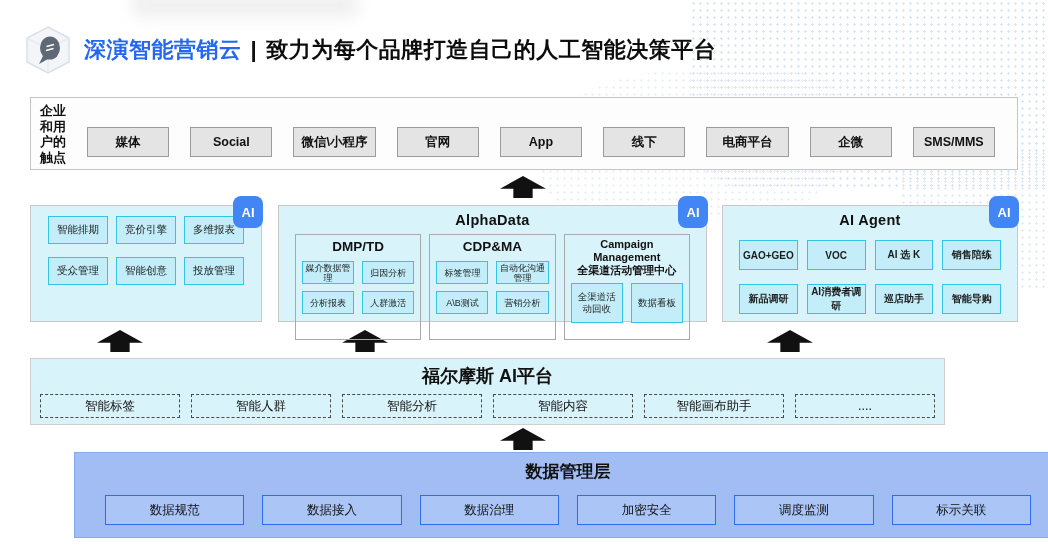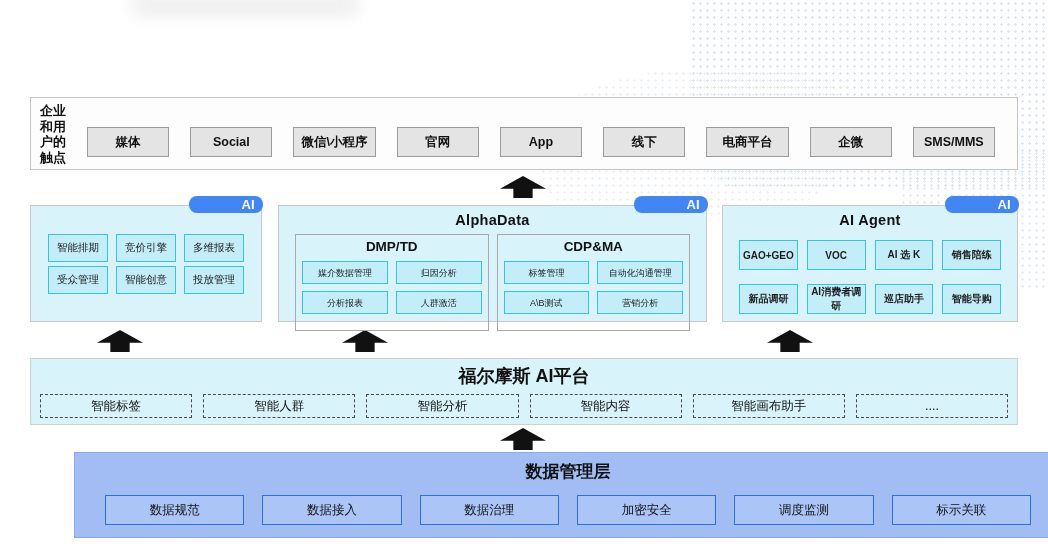--- a/index.html
+++ b/index.html
@@ -35,58 +35,72 @@
   .a-m2{left:342px;top:330px;}
   .a-m3{left:767px;top:330px;}
   .a-bot{left:500px;top:428px;}
 
   
   .panel{position:absolute;top:205px;height:117px;background:var(--panel-cyan,#D9F3FA);border:1px solid #c9c9c9;box-sizing:border-box;}
   .p-desk{left:30px;width:232px;}
   .p-data{left:278px;width:429px;}
   .p-agent{left:722px;width:296px;}
   .panel-title{text-align:center;font-weight:bold;font-size:14.5px;margin-top:6px;letter-spacing:.3px;}
-  .ai-badge{position:absolute;top:-10px;right:-2px;width:30px;height:17px;border-radius:8px;background:var(--badge-blue,#4286F5);color:#fff;font-size:13px;font-weight:bold;display:flex;align-items:center;justify-content:center;padding-left:44px;}
+  .ai-badge{position:absolute;top:-10px;right:-2px;width:30px;height:32px;border-radius:8px;background:var(--badge-blue,#4286F5);color:#fff;font-size:13px;font-weight:bold;display:flex;align-items:center;justify-content:center;}
 
   .cy-item{background:var(--item-cyan-fill,#C3EDF8);border:1px solid var(--item-cyan-border,#33C5E8);display:flex;align-items:center;justify-content:center;font-size:10.5px;color:#1c1c1c;box-sizing:border-box;text-align:center;}
-  .grid3{display:grid;grid-template-columns:repeat(3,1fr);gap:4px 8px;margin:28px 17px 0;}
+  .grid3{display:grid;grid-template-columns:repeat(3,1fr);gap:13px 8px;margin:10px 17px 0;}
   .grid3 .cy-item{height:28px;}
   .grid4{display:grid;grid-template-columns:repeat(4,1fr);gap:14px 9px;margin:12px 16px 0;}
   .grid4 .cy-item{height:30px;font-size:10px;font-weight:bold;}
 
   .groups{display:flex;gap:8px;margin:6px 16px 0;}
   .group{flex:1;border:1px solid #a9a9a9;padding:2px 6px 16px;box-sizing:border-box;}
   .group-title{text-align:center;font-weight:bold;font-size:13.5px;margin:2px 0 7px;}
   .group-title.two{font-size:11px;line-height:13px;margin:1px 0 6px;}
   .grid2{display:grid;grid-template-columns:1fr 1fr;gap:7px 8px;}
   .grid2 .cy-item{height:23px;font-size:9px;line-height:10px;padding:0 1px;}
   .grid2 .cy-item.tall{height:40px;font-size:9.5px;line-height:12px;padding:0 3px;}
 
   
-  .holmes{position:absolute;left:30px;top:358px;width:988px;height:67px;background:var(--panel-cyan,#D9F3FA);border:1px solid #cfcfcf;box-sizing:border-box;}
+  .holmes{position:absolute;left:30px;top:358px;width:915px;height:67px;background:var(--panel-cyan,#D9F3FA);border:1px solid #cfcfcf;box-sizing:border-box;}
   .holmes-title{text-align:center;font-size:18px;font-weight:bold;margin-top:5px;}
   .holmes-items{display:flex;gap:11px;padding:0 9px;margin-top:6px;}
   .dash-item{flex:1;height:24px;border:1px dashed #4a4a4a;display:flex;align-items:center;justify-content:center;font-size:12.5px;box-sizing:border-box;}
 
   
   .datalayer{position:absolute;left:30px;top:452px;width:988px;height:86px;background:var(--data-layer-fill,#A2BDF4);border:1px solid #86a8ef;box-sizing:border-box;margin-left:44px;}
   .dl-title{text-align:center;font-weight:bold;font-size:17px;margin-top:7px;}
   .dl-items{display:flex;gap:18px;padding:0 30px;margin-top:12px;}
   .dl-item{flex:1;height:30px;border:1.5px solid var(--data-item-border,#2D6EE8);background:var(--data-item-fill,#ABC5F7);display:flex;align-items:center;justify-content:center;font-size:12.5px;box-sizing:border-box;}
 </style>
 </head>
 <body>
 
 <div class="stage">
 
   <div class="top-blur"></div>
   <div class="dots b1"></div>
   <div class="dots b2"></div>
   <div class="dots b3"></div>
 
+  <div class="header">
+    <svg class="logo" viewBox="0 0 52 52">
+      <polygon points="26,3 47,14 47,38 26,49 5,38 5,14" fill="#f3f5f9" stroke="#dadfe9" stroke-width="1.5"></polygon>
+      <polyline points="5,14 26,25 47,14" fill="none" stroke="#e4e8f0" stroke-width="1.2"></polyline>
+      <line x1="26" y1="25" x2="26" y2="49" stroke="#e4e8f0" stroke-width="1.2"></line>
+      <ellipse cx="28" cy="24" rx="10" ry="11.5" fill="#5f6875"></ellipse>
+      <path d="M 21 32 L 17 40 L 26 35 Z" fill="#5f6875"></path>
+      <line x1="24.5" y1="22.5" x2="32" y2="20.5" stroke="#fff" stroke-width="1.6"></line>
+      <line x1="24" y1="26.5" x2="31.5" y2="24.5" stroke="#fff" stroke-width="1.6"></line>
+    </svg>
+    <div class="title">
+      <span class="brand">深演智能营销云</span><span class="sep">|</span><span class="tagline">致力为每个品牌打造自己的人工智能决策平台</span>
+    </div>
+  </div>
 
   <div class="touchpoints">
     <div class="tp-label">
       <div>企业</div>
       <div>和用</div>
       <div>户的</div>
       <div>触点</div>
     </div>
     <div class="tp-items">
       <div class="tp-item">媒体</div>
@@ -132,20 +146,30 @@
           <div class="cy-item">人群激活</div>
         </div>
       </div>
       <div class="group">
         <div class="group-title">CDP&amp;MA</div>
         <div class="grid2">
           <div class="cy-item">标签管理</div>
           <div class="cy-item">自动化沟通管理</div>
           <div class="cy-item">A\B测试</div>
           <div class="cy-item">营销分析</div>
+        </div>
+      </div>
+      <div class="group">
+        <div class="group-title two">
+          <div>Campaign Management</div>
+          <div>全渠道活动管理中心</div>
+        </div>
+        <div class="grid2">
+          <div class="cy-item tall">全渠道活动回收</div>
+          <div class="cy-item tall">数据看板</div>
         </div>
       </div>
     </div>
   </div>
 
   <div class="panel p-agent">
     <div class="ai-badge">AI</div>
     <div class="panel-title">AI Agent</div>
     <div class="grid4">
       <div class="cy-item">GAO+GEO</div>

